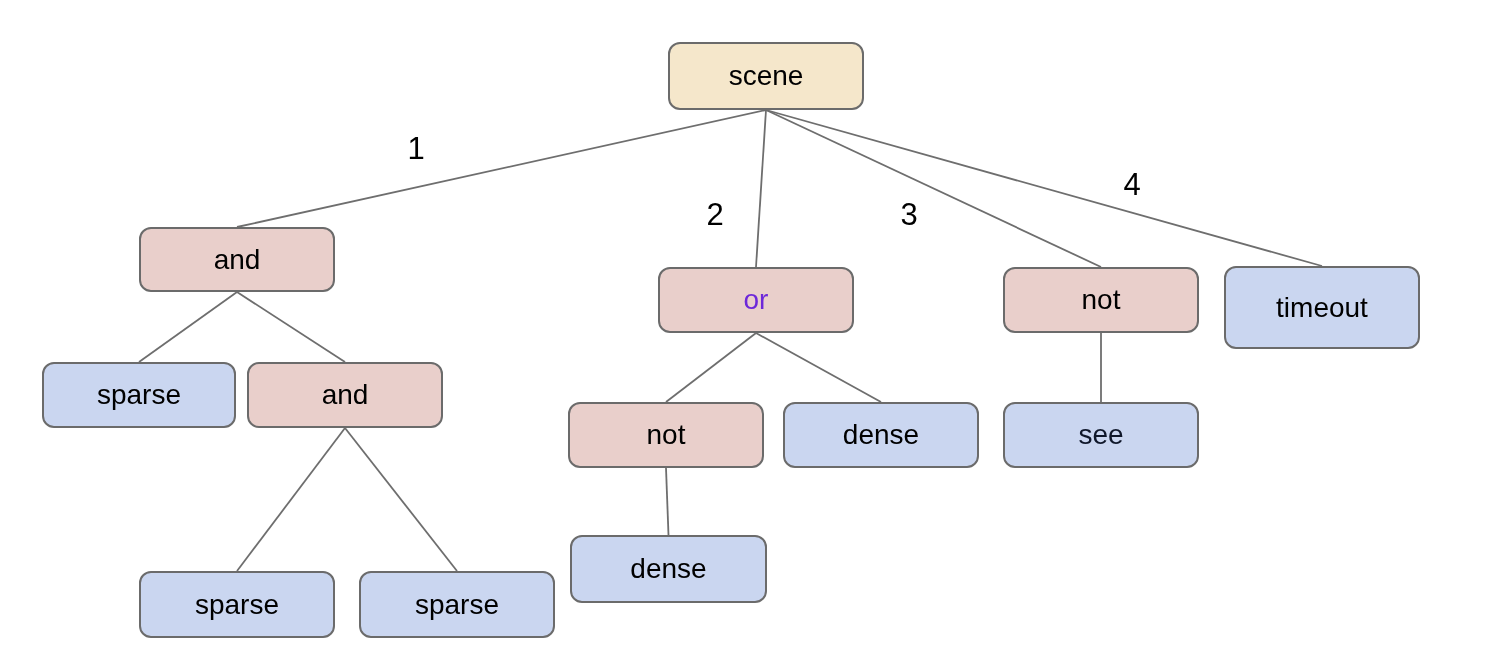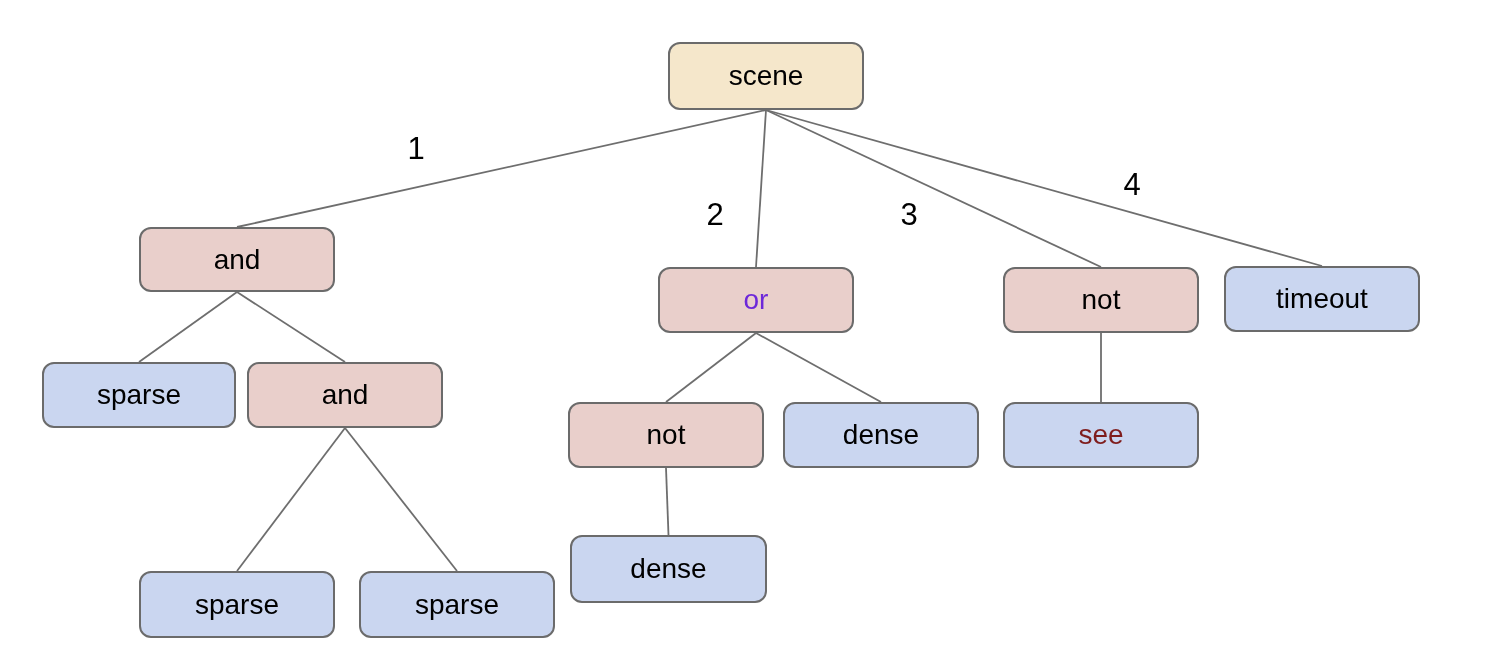--- a/index.html
+++ b/index.html
@@ -75,36 +75,36 @@
       </div>
       <div class="node operator" style="left: 139px; top: 227px; width: 196px; height: 65px; background: rgb(233, 207, 203); border-color: rgb(107, 107, 107); color: rgb(0, 0, 0);">
         <span>and</span>
       </div>
       <div class="node operator" style="left: 658px; top: 267px; width: 196px; height: 66px; background: rgb(233, 207, 203); border-color: rgb(107, 107, 107); color: #6d28d9;">
         <span>or</span>
       </div>
       <div class="node operator" style="left: 1003px; top: 267px; width: 196px; height: 66px; background: rgb(233, 207, 203); border-color: rgb(107, 107, 107); color: rgb(0, 0, 0);">
         <span>not</span>
       </div>
-      <div class="node leaf" style="left: 1224px; top: 266px; width: 196px; height: 66px; background: rgb(202, 214, 240); border-color: rgb(107, 107, 107); color: rgb(0, 0, 0);">
+      <div class="node leaf" style="left: 1224px; top: 266px; width: 196px; height: 83px; background: rgb(202, 214, 240); border-color: rgb(107, 107, 107); color: rgb(0, 0, 0);">
         <span>timeout</span>
       </div>
       <div class="node leaf" style="left: 42px; top: 362px; width: 194px; height: 66px; background: rgb(202, 214, 240); border-color: rgb(107, 107, 107); color: rgb(0, 0, 0);">
         <span>sparse</span>
       </div>
       <div class="node operator" style="left: 247px; top: 362px; width: 196px; height: 66px; background: rgb(233, 207, 203); border-color: rgb(107, 107, 107); color: rgb(0, 0, 0);">
         <span>and</span>
       </div>
       <div class="node operator" style="left: 568px; top: 402px; width: 196px; height: 66px; background: rgb(233, 207, 203); border-color: rgb(107, 107, 107); color: rgb(0, 0, 0);">
         <span>not</span>
       </div>
       <div class="node leaf" style="left: 783px; top: 402px; width: 196px; height: 66px; background: rgb(202, 214, 240); border-color: rgb(107, 107, 107); color: rgb(0, 0, 0);">
         <span>dense</span>
       </div>
-      <div class="node leaf" style="left: 1003px; top: 402px; width: 196px; height: 66px; background: rgb(202, 214, 240); border-color: rgb(107, 107, 107); color: #7f1d1d;">
+      <div class="node leaf" style="left: 1003px; top: 402px; width: 196px; height: 66px; background: rgb(202, 214, 240); border-color: rgb(107, 107, 107); color: #0f172a;">
         <span>see</span>
       </div>
       <div class="node leaf" style="left: 139px; top: 571px; width: 196px; height: 67px; background: rgb(202, 214, 240); border-color: rgb(107, 107, 107); color: rgb(0, 0, 0);">
         <span>sparse</span>
       </div>
       <div class="node leaf" style="left: 359px; top: 571px; width: 196px; height: 67px; background: rgb(202, 214, 240); border-color: rgb(107, 107, 107); color: rgb(0, 0, 0);">
         <span>sparse</span>
       </div>
       <div class="node leaf" style="left: 570px; top: 535px; width: 197px; height: 68px; background: rgb(202, 214, 240); border-color: rgb(107, 107, 107); color: rgb(0, 0, 0);">
         <span>dense</span>

